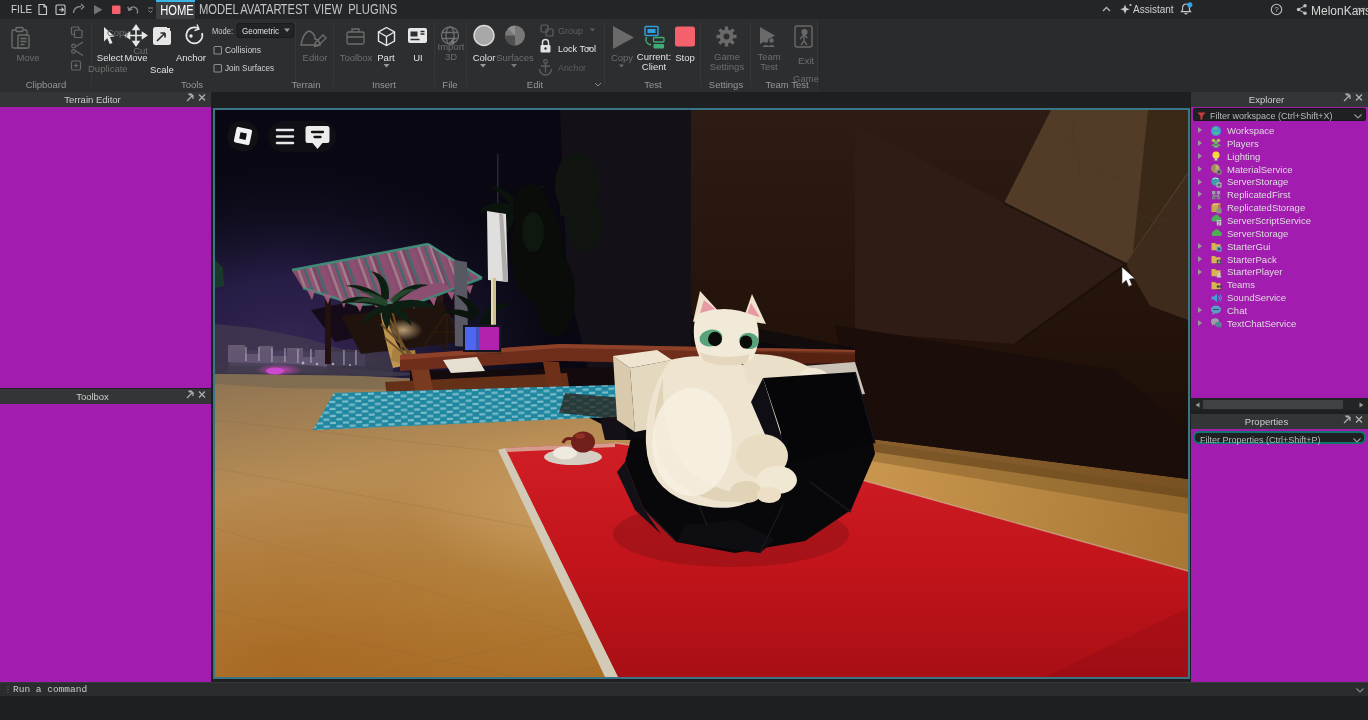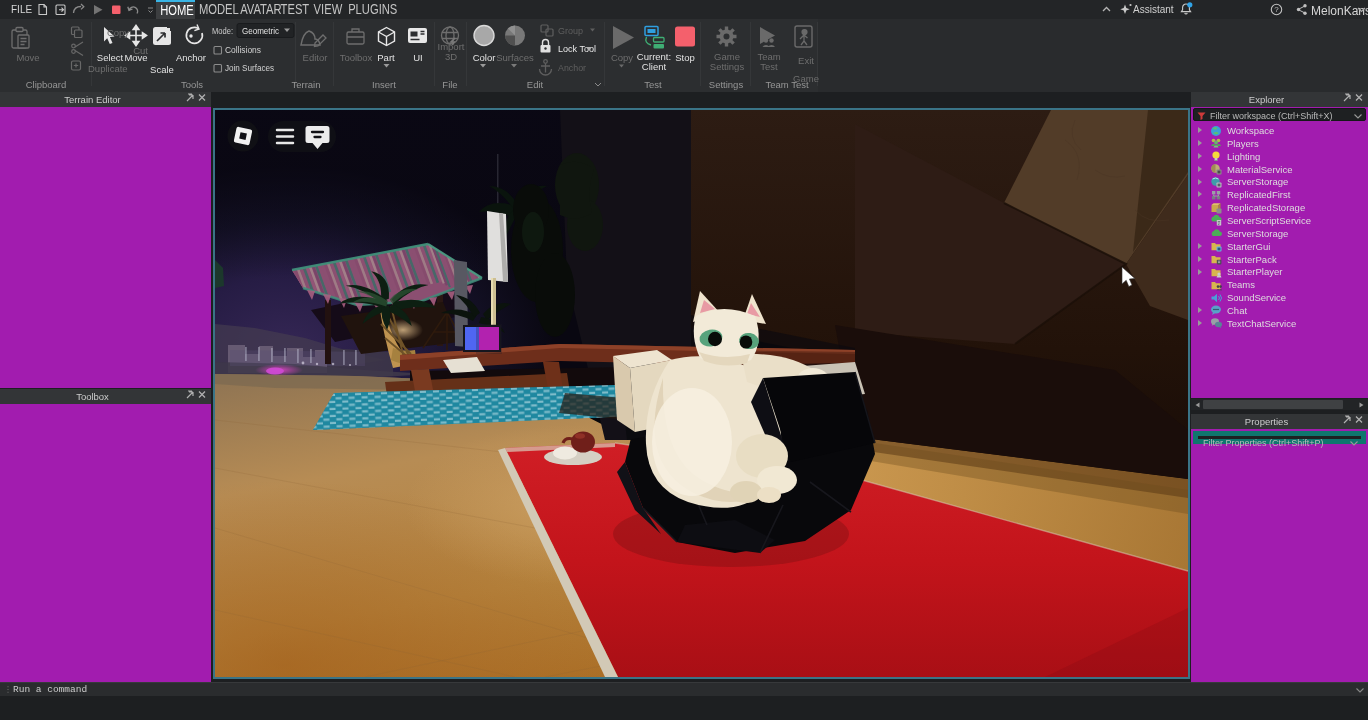--- a/index.html
+++ b/index.html
@@ -831,21 +831,21 @@
       </svg>
   <div class="abs" style="left:12px;top:1px;width:140px;height:9px;background:#3f4143;border-radius:1px"></div>
 </div>
 <div class="panel-title" style="left:1191px;top:414px;width:177px">Properties
   <span class="ptools"><svg width="22" height="11" viewBox="0 0 22 11" style="vertical-align:1px">
           <path d="M2 9 L8 3 M8 3 h-4 M8 3 v4 M3 2 h4" stroke="#b0b0b0" stroke-width="1.2" fill="none"></path>
           <path d="M14 2.5 l6 6 M20 2.5 l-6 6" stroke="#b0b0b0" stroke-width="1.3"></path>
         </svg></span>
 </div>
 <div class="panel-body" style="left:1191px;top:429px;width:177px;height:253px">
-  <div class="abs" style="left:2px;top:2px;width:173px;height:13px;background:#1e2022;border:5px solid #0f766e;border-radius:0">
+  <div class="abs" style="left:2px;top:2px;width:173px;height:13px;background:#1e2022;border:2px solid #0f766e;border-radius:6px">
     <span class="abs" style="left:5px;top:1.5px;font-size:9px;color:#b9b9b9">Filter Properties (Ctrl+Shift+P)</span>
     <svg class="abs" style="right:3px;top:5px" width="8" height="5">
           <path d="M0.5 0.5 l3.5 3.5 3.5-3.5" stroke="#999" stroke-width="1.1" fill="none"></path>
         </svg>
   </div>
 </div>
 
 <div id="cmdbar">
   <span style="position:absolute;left:4px;top:0;color:#777;letter-spacing:0;font-size:8px">⋮</span>
   <span style="position:absolute;left:13px;top:0">Run a command</span>

